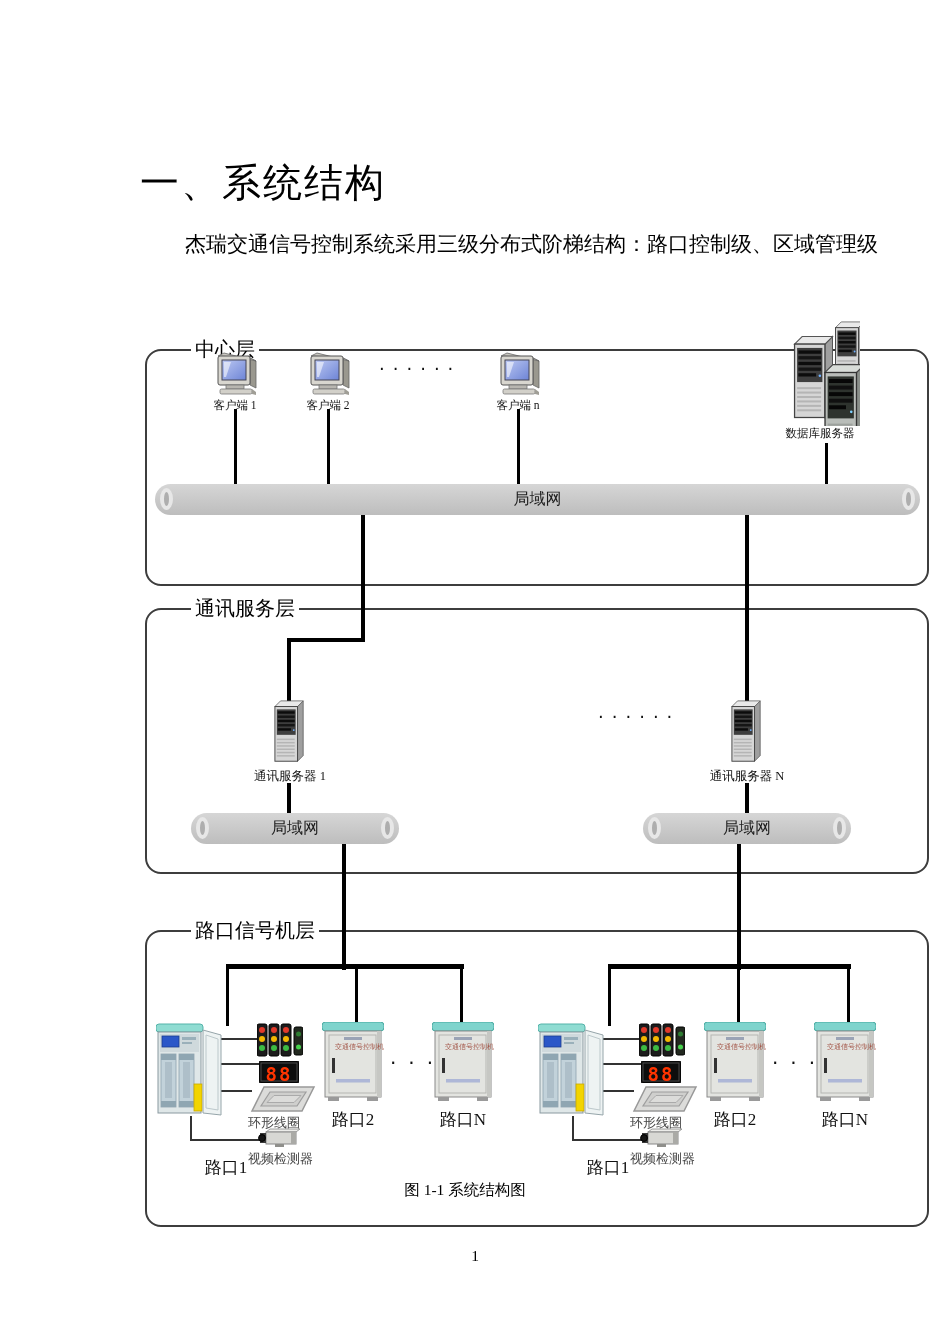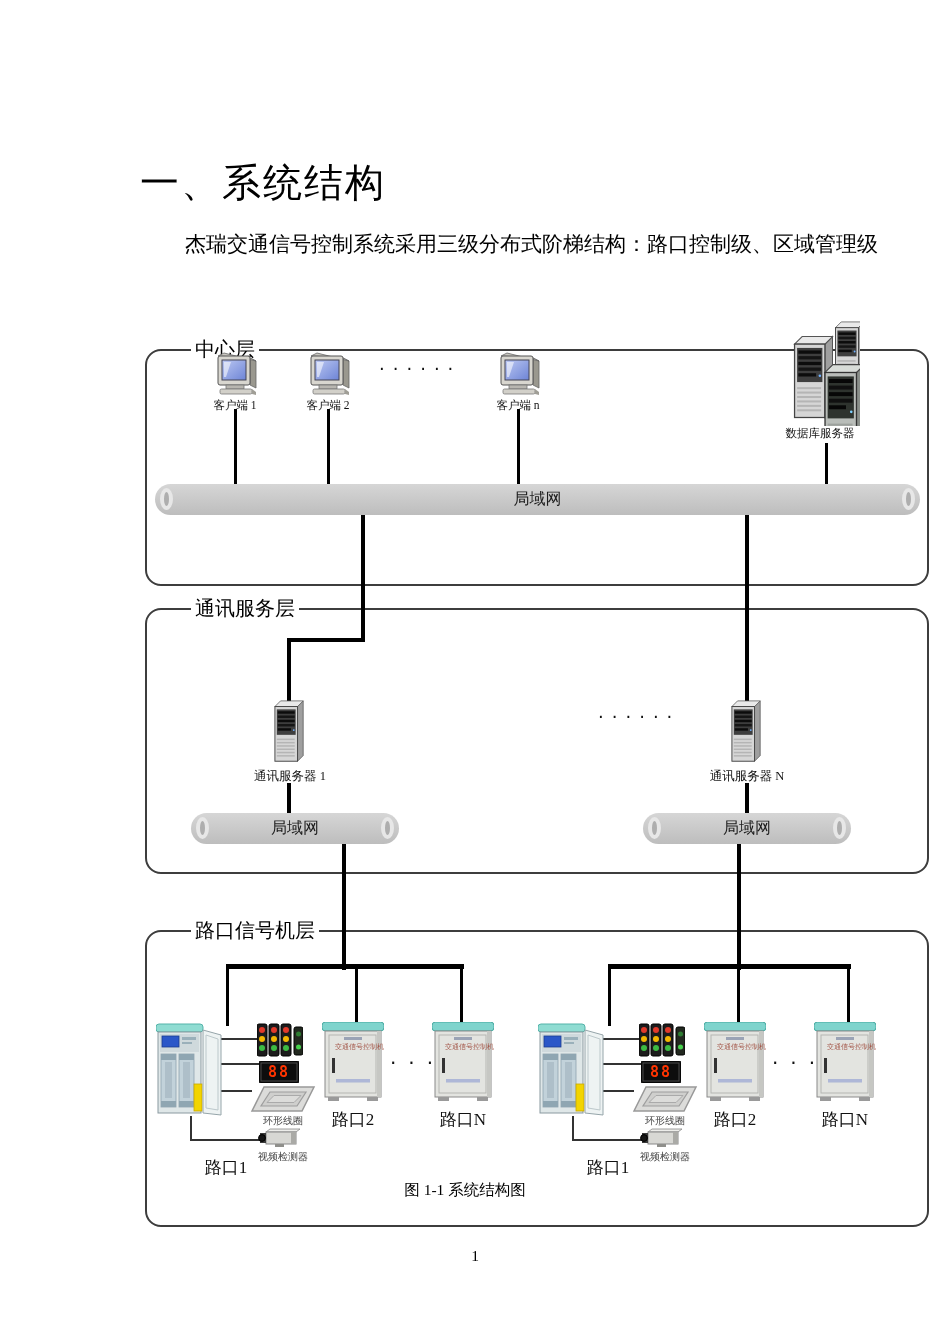--- a/index.html
+++ b/index.html
@@ -23,24 +23,24 @@
   .lan-ring.left{left:5px;} .lan-ring.right{right:5px;}
   
   .ln{position:absolute;background:#000;z-index:2;}
   .ln3{width:3px;} .ln4{width:4px;}
   .lnh{height:4px;} .bus{height:5px;}
   .lncl{background:#333;z-index:2;}
   
   .dev-label{position:absolute;font-size:11.5px;text-align:center;z-index:4;color:#111;}
   .srv-label{position:absolute;font-size:12.5px;text-align:center;z-index:4;color:#111;}
   .junction-label{position:absolute;font-size:17px;text-align:center;z-index:4;color:#111;}
-  .tiny-label{position:absolute;font-size:10px;color:#444;text-align:center;z-index:4;white-space:nowrap;}
+  .tiny-label{position:absolute;font-size:13px;color:#444;text-align:left;z-index:4;white-space:nowrap;}
   .cab-text{position:absolute;font-size:7px;color:#a35648;text-align:right;white-space:nowrap;z-index:4;}
   .cd-digits{position:absolute;font-family:"DejaVu Sans Mono",monospace;font-weight:bold;
-             font-size:15px;color:#ff3400;text-align:center;letter-spacing:2px;z-index:4;}
+             font-size:19px;color:#ff3400;text-align:center;letter-spacing:2px;z-index:4;}
   .ellipsis{position:absolute;font-family:"DejaVu Sans",sans-serif;font-size:18px;letter-spacing:8px;
             color:#111;z-index:3;line-height:18px;}
   .ellipsis.big{font-size:20px;letter-spacing:12px;}
   .half{position:absolute;top:1022px;width:345px;height:160px;z-index:3;}
   svg.icon{position:absolute;z-index:3;}
 </style>
 </head>
 <body>
 
 <svg width="0" height="0" style="position:absolute">

